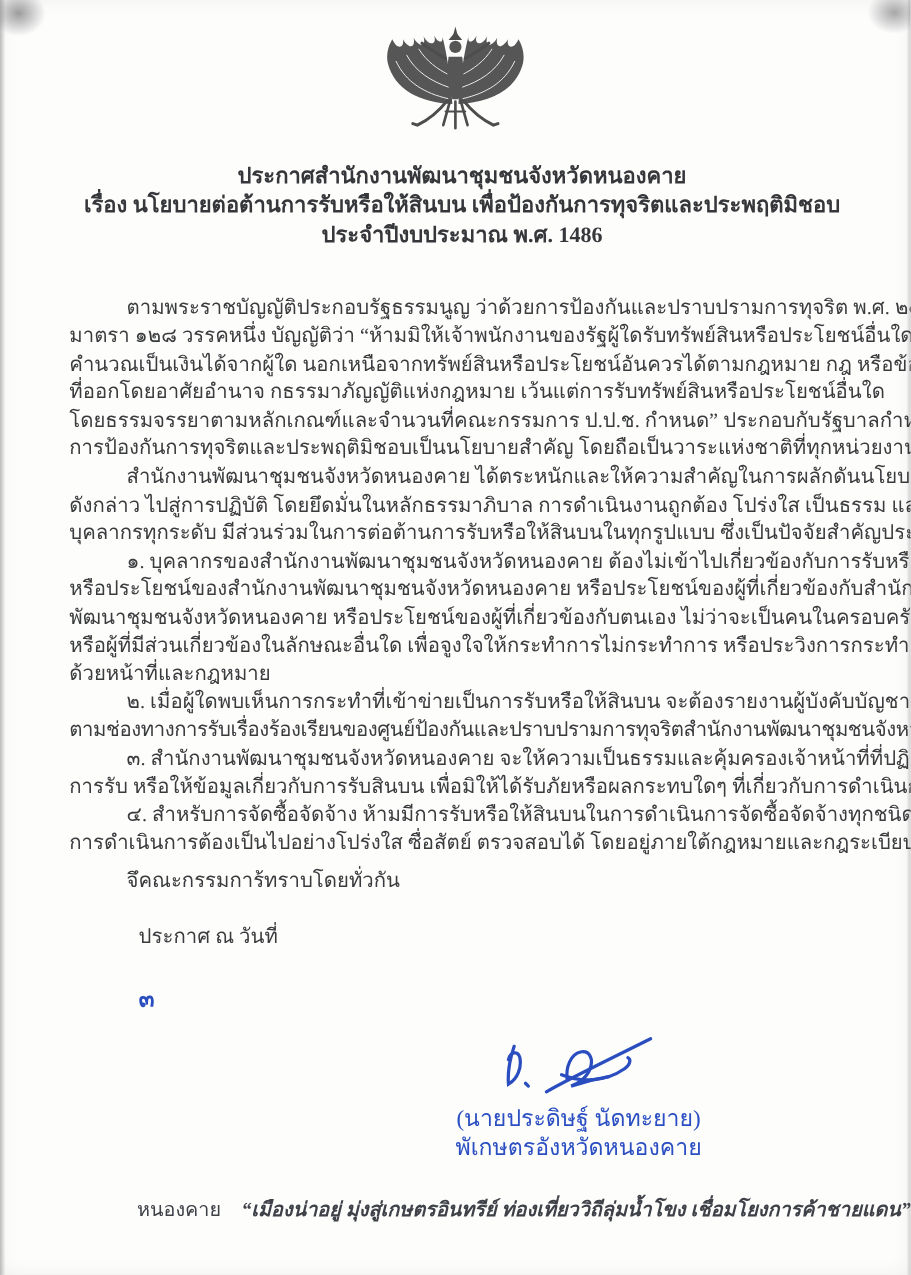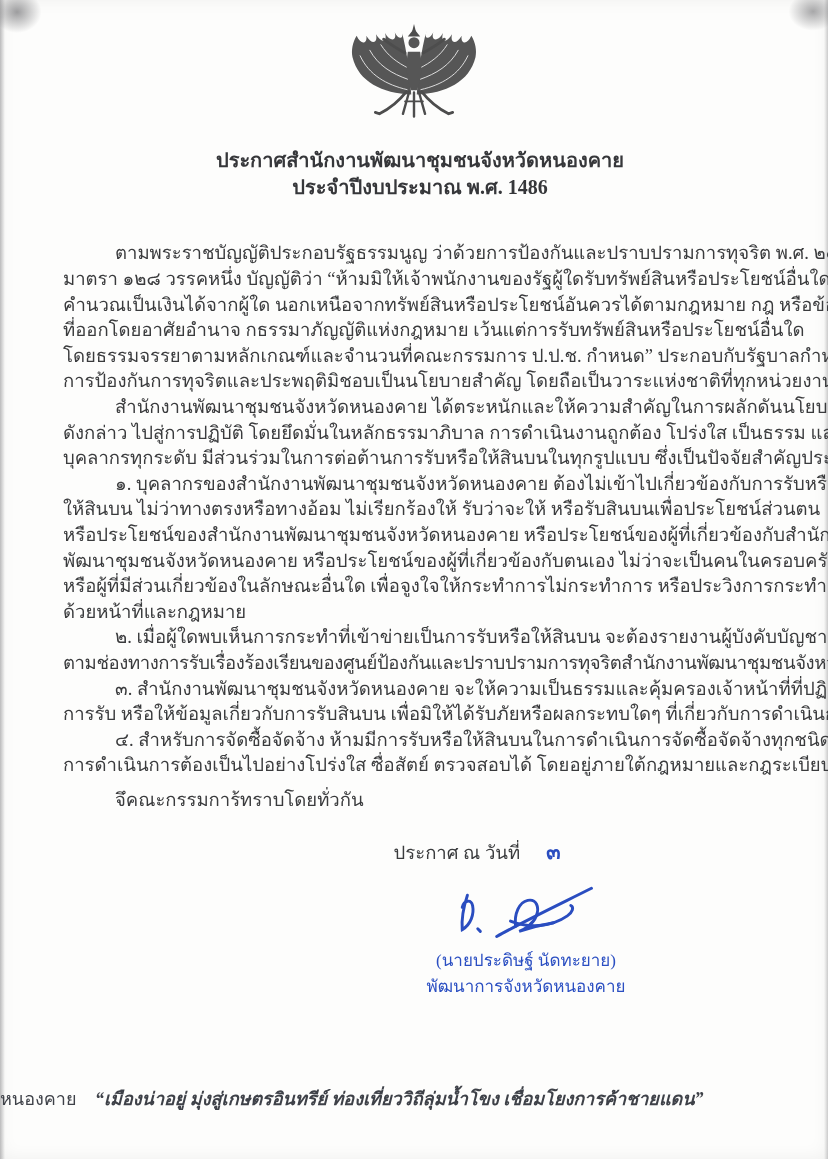--- a/index.html
+++ b/index.html
@@ -37,37 +37,37 @@
   .indent{padding-left:52px;}
   .squeeze{letter-spacing:-0.4px;}
 
   .closing{margin-top:9px;padding-left:52px;}
 
   .dateline{
     margin-top:21px;
     text-align:center;
     padding-left:126px;
     font-size:18.5px;
-    display:flex;align-items:baseline;justify-content:center;gap:26px;
+    display:flex;align-items:baseline;justify-content:center;gap:26px;flex-direction:column;
   }
   .hand-day{
     color:#2a4dc0;font-weight:bold;font-size:21px;
     display:inline-block;transform:rotate(-3deg);
     font-family:"DejaVu Sans",sans-serif;
   }
 
   .sig-block{
     margin:8px 0 0 388px;width:276px;text-align:center;
   }
   .sig-svg{width:224px;height:78px;display:block;margin:0 auto -6px;}
-  .sig-name,.sig-pos{color:#2b4fc2;font-size:17px;line-height:26px;}
+  .sig-name,.sig-pos{color:#2b4fc2;font-size:21px;line-height:26px;}
 
   .footer{
     position:absolute;left:0;bottom:46px;width:100%;
-    text-align:left;font-size:18px;color:#3e4148;
+    text-align:right;font-size:18px;color:#3e4148;
   }
   .footer .province{font-weight:normal;margin-right:14px;}
   .footer .motto{font-weight:bold;font-style:italic;}
 </style>
 </head>
 <body>
 
 <div class="page">
   <div class="edge-left"></div>
   <div class="edge-right"></div>
@@ -86,37 +86,37 @@
       <path fill="#565656" stroke="none" d="M101,40 C98,62 99,80 106,96 L114,96 C121,80 122,62 119,40 Z"></path>
       <path stroke-width="3.5" d="M103,98 L94,130 M110,99 L110,134 M117,98 L126,130"></path>
       <path stroke-width="2.5" d="M97,112 L123,112"></path>
       <path stroke-width="4" d="M99,98 C88,112 76,122 60,130 L54,128"></path>
       <path stroke-width="4" d="M121,98 C132,112 144,122 160,130 L166,128"></path>
     </g>
   </svg>
 
   <div class="titles">
     <div class="line-t">ประกาศสำนักงานพัฒนาชุมชนจังหวัดหนองคาย</div>
+    <div class="line-t">เรื่อง นโยบายต่อต้านการรับหรือให้สินบน เพื่อป้องกันการทุจริตและประพฤติมิชอบ</div>
     <div class="line-t">ประจำปีงบประมาณ พ.ศ. 1486</div>
   </div>
 
   <div class="bodytext">
     <div class="line indent">ตามพระราชบัญญัติประกอบรัฐธรรมนูญ ว่าด้วยการป้องกันและปราบปรามการทุจริต พ.ศ. ๒๕๖๑</div>
     <div class="line">มาตรา ๑๒๘ วรรคหนึ่ง บัญญัติว่า “ห้ามมิให้เจ้าพนักงานของรัฐผู้ใดรับทรัพย์สินหรือประโยชน์อื่นใด อันอาจ</div>
     <div class="line">คำนวณเป็นเงินได้จากผู้ใด นอกเหนือจากทรัพย์สินหรือประโยชน์อันควรได้ตามกฎหมาย กฎ หรือข้อบังคับ</div>
     <div class="line">ที่ออกโดยอาศัยอำนาจ กธรรมาภัญญัติแห่งกฎหมาย เว้นแต่การรับทรัพย์สินหรือประโยชน์อื่นใด</div>
     <div class="line">โดยธรรมจรรยาตามหลักเกณฑ์และจำนวนที่คณะกรรมการ ป.ป.ช. กำหนด” ประกอบกับรัฐบาลกำหนดให้</div>
     <div class="line">การป้องกันการทุจริตและประพฤติมิชอบเป็นนโยบายสำคัญ โดยถือเป็นวาระแห่งชาติที่ทุกหน่วยงานภาครัฐ</div>
 
     <div class="line indent">สำนักงานพัฒนาชุมชนจังหวัดหนองคาย ได้ตระหนักและให้ความสำคัญในการผลักดันนโยบาย</div>
     <div class="line">ดังกล่าว ไปสู่การปฏิบัติ โดยยึดมั่นในหลักธรรมาภิบาล การดำเนินงานถูกต้อง โปร่งใส เป็นธรรม และเพื่อให้</div>
     <div class="line">บุคลากรทุกระดับ มีส่วนร่วมในการต่อต้านการรับหรือให้สินบนในทุกรูปแบบ ซึ่งเป็นปัจจัยสำคัญประการหนึ่ง</div>
 
     <div class="line indent">๑. บุคลากรของสำนักงานพัฒนาชุมชนจังหวัดหนองคาย ต้องไม่เข้าไปเกี่ยวข้องกับการรับหรือ</div>
-    <div class="line">ให้สินบน ไม่ว่าทางตรงหรือทางอ้อม ไม่เรียกร้องให้ รับว่าจะให้ หรือรับสินบนเพื่อประโยชน์ส่วนตน</div>
     <div class="line">หรือประโยชน์ของสำนักงานพัฒนาชุมชนจังหวัดหนองคาย หรือประโยชน์ของผู้ที่เกี่ยวข้องกับสำนักงาน</div>
     <div class="line">พัฒนาชุมชนจังหวัดหนองคาย หรือประโยชน์ของผู้ที่เกี่ยวข้องกับตนเอง ไม่ว่าจะเป็นคนในครอบครัว เพื่อน</div>
     <div class="line">หรือผู้ที่มีส่วนเกี่ยวข้องในลักษณะอื่นใด เพื่อจูงใจให้กระทำการไม่กระทำการ หรือประวิงการกระทำอันมิชอบ</div>
     <div class="line">ด้วยหน้าที่และกฎหมาย</div>
 
     <div class="line indent">๒. เมื่อผู้ใดพบเห็นการกระทำที่เข้าข่ายเป็นการรับหรือให้สินบน จะต้องรายงานผู้บังคับบัญชาหรือ</div>
     <div class="line squeeze">ตามช่องทางการรับเรื่องร้องเรียนของศูนย์ป้องกันและปราบปรามการทุจริตสำนักงานพัฒนาชุมชนจังหวัดหนองคาย</div>
 
     <div class="line indent">๓. สำนักงานพัฒนาชุมชนจังหวัดหนองคาย จะให้ความเป็นธรรมและคุ้มครองเจ้าหน้าที่ที่ปฏิเสธ</div>
     <div class="line">การรับ หรือให้ข้อมูลเกี่ยวกับการรับสินบน เพื่อมิให้ได้รับภัยหรือผลกระทบใดๆ ที่เกี่ยวกับการดำเนินการนั้น</div>
@@ -136,20 +136,20 @@
     <svg class="sig-svg" viewBox="0 0 260 90" aria-hidden="true">
       <g fill="none" stroke="#2a4dc0" stroke-width="3.4" stroke-linecap="round">
         <path d="M62,22 C58,34 55,50 56,62 C66,56 70,44 68,34 C66,26 58,28 56,36"></path>
         <path d="M74,61 L77,64"></path>
         <path d="M118,58 C116,44 122,30 132,28 C142,26 146,36 142,46 C138,56 128,62 122,64 C134,60 150,56 162,54"></path>
         <path d="M96,70 C120,56 170,32 206,14"></path>
         <path d="M112,52 C132,60 158,60 178,46 C184,42 186,36 182,34"></path>
       </g>
     </svg>
     <div class="sig-name">(นายประดิษฐ์  นัดทะยาย)</div>
-    <div class="sig-pos">พัฒนาการจังหวัดหนองคาย</div>
+    <div class="sig-pos">พัเกษตรอังหวัดหนองคาย</div>
   </div>
 
   <div class="footer">
     <span class="province">หนองคาย</span>
     <span class="motto">“เมืองน่าอยู่ มุ่งสู่เกษตรอินทรีย์ ท่องเที่ยววิถีลุ่มน้ำโขง เชื่อมโยงการค้าชายแดน”</span>
   </div>
 </div>
 
 </body></html>

